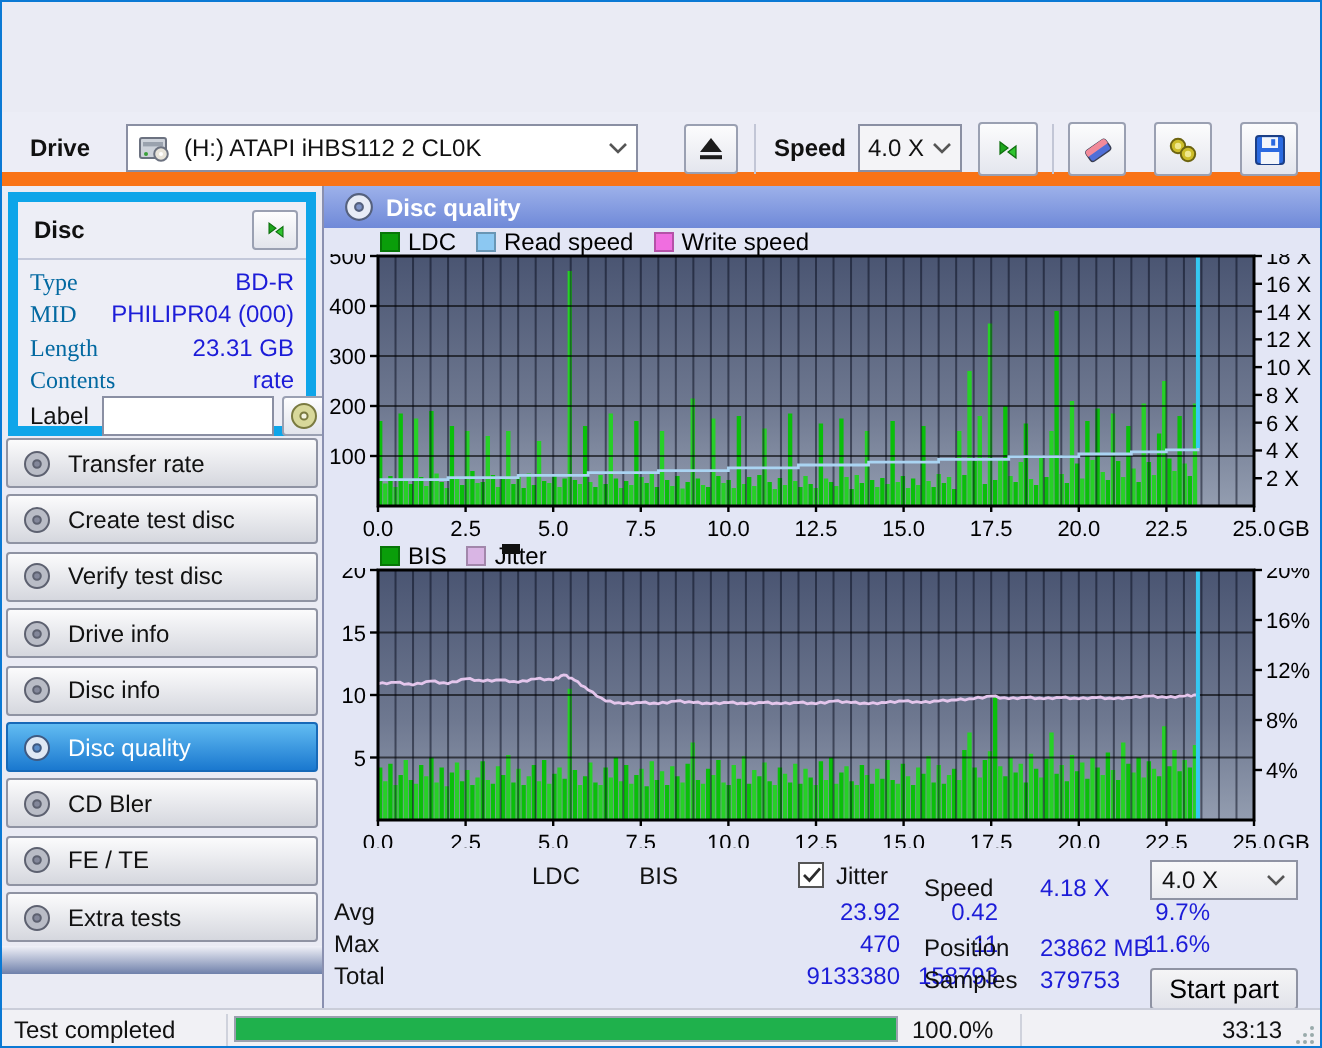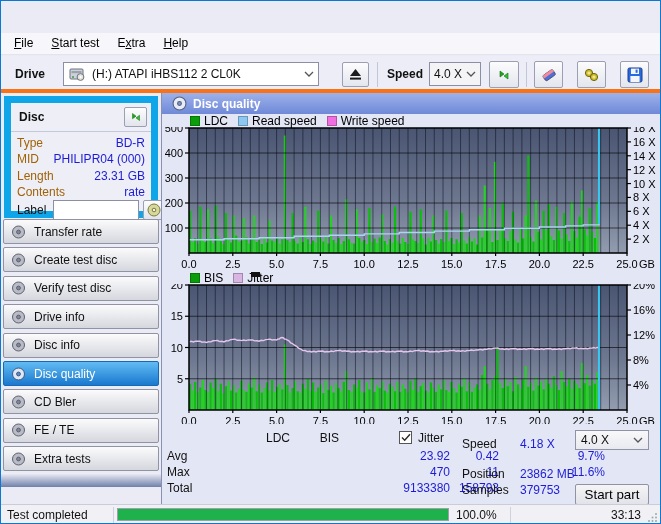--- a/index.html
+++ b/index.html
@@ -13,35 +13,35 @@
   .title-icon { margin-left:9px; width:18px; height:18px; }
   .win-btns { position:absolute; right:0; top:0; height:32px; display:flex; }
   .win-btn { width:46px; height:32px; display:flex; align-items:center; justify-content:center; }
 
   
   .menubar { position:absolute; left:0; top:32px; width:659px; height:22px; background:#f7f7fb; display:flex; align-items:center; padding-left:4px; border-bottom:1px solid #e3e4ee; }
   .menu-item { padding:0 9px; height:22px; line-height:21px; color:#000; }
   .menu-item u { text-decoration:underline; }
 
   
-  .toolbar { position:absolute; left:0; top:55px; width:659px; height:37px; background:#ecedf6; border-bottom:4px solid #f97316; }
+  .toolbar { position:absolute; left:0; top:55px; width:659px; height:37px; background:#ecedf6; border-bottom:7px solid #f97316; }
   .tb-label { position:absolute; font-weight:bold; top:11px; }
   .combo { position:absolute; top:6px; height:24px; background:#fff; border:1px solid #8a8fa3; display:flex; align-items:center; padding:0 4px; }
   .combo .chev { margin-left:auto; }
   .tb-btn { position:absolute; top:5px; height:27px; background:linear-gradient(#fcfcfd,#e4e6ee); border:1px solid #9aa0b2; border-radius:2px; display:flex; align-items:center; justify-content:center; }
   .tb-sep { position:absolute; top:6px; width:1px; height:25px; background:#c2c6d6; }
 
   
   .leftpanel { position:absolute; left:0; top:92px; width:160px; height:411px; background:#eaebf4; }
-  .discbox { position:absolute; left:3px; top:3px; width:154px; height:122px; border:7px solid #0ea5e9; background:#edeef6;padding-left:26px; }
+  .discbox { position:absolute; left:3px; top:3px; width:154px; height:122px; border:5px solid #0ea5e9; background:#edeef6;padding-left:26px; }
   .discbox .hdr { position:absolute; left:8px; top:7px; font-weight:bold; }
   .discbox .hdr-sep { position:absolute; left:0; top:28px; width:100%; height:1px; background:#c3c8da; }
   .small-btn { position:absolute; background:linear-gradient(#fdfdfe,#e2e4ec); border:1px solid #9aa0b2; border-radius:2px; display:flex; align-items:center; justify-content:center; }
   .kv { position:absolute; left:6px; right:6px; height:16px; }
-  .kv .k { float:left; color:#a16207; }
+  .kv .k { float:left; color:#0369a1;font-family:Liberation Serif, serif; }
   .kv .v { float:right; color:#1c1cd8; }
   .label-row { position:absolute; left:6px; top:97px; width:142px; height:20px; }
   .label-input { position:absolute; left:36px; top:0; width:86px; height:20px; background:#fff; border:1px solid #8a8fa3; }
 
   .side-btn { position:absolute; left:2px; width:156px; height:25px; background:linear-gradient(#fbfbfc,#d5d7de); border:1px solid #8f93a3; border-radius:2px; display:flex; align-items:center; color:#111; }
   .side-btn .ic { margin:0 8px 0 7px; display:flex; }
   .side-btn.active { background:linear-gradient(#62bcf2,#1a78cf); border-color:#1769b8; color:#fff; }
   .side-band { position:absolute; left:0; top:380px; width:160px; height:14px; background:linear-gradient(#f0f1f8,#6f80aa); }
   .statuswin-btn { position:absolute; left:3px; top:394px; width:154px; height:16px; background:#f2f2f3; border:1px solid #8f93a3; outline:1px dotted #444; outline-offset:-3px; text-align:center; line-height:14px; }
 
@@ -71,26 +71,20 @@
   .stats .dropdown { position:absolute; left:413px; top:5px; width:74px; height:20px; background:linear-gradient(#f8f8f9,#e9eaf0); border:1px solid #8f93a3; display:flex; align-items:center; padding:0 5px; }
   .dropdown .chev { margin-left:auto; }
   svg text { font-family:"Liberation Sans", sans-serif; }
 </style>
 </head>
 <body>
 
 <div class="window">
 
 
-  <div class="menubar" id="menubar">
-      <div class="menu-item"><u>F</u>ile</div>
-      <div class="menu-item"><u>S</u>tart test</div>
-      <div class="menu-item">E<u>x</u>tra</div>
-      <div class="menu-item"><u>H</u>elp</div>
-    </div>
 
   <div class="toolbar">
     <span class="tb-label" style="left:14px">Drive</span>
     <div class="combo" style="left:62px;width:256px">
       <svg width="18" height="16" viewBox="0 0 18 16">
         <rect x="2" y="3" width="13" height="10" rx="1" fill="#cdd2da" stroke="#6c7280"></rect>
         <rect x="3.5" y="5" width="10" height="2.2" fill="#9aa2ae"></rect>
         <circle cx="12.5" cy="11" r="3.4" fill="#e8e4da" stroke="#6c7280"></circle>
         <circle cx="12.5" cy="11" r="1" fill="#fff"></circle>
         <circle cx="5" cy="11" r="1" fill="#3aa03a"></circle>

